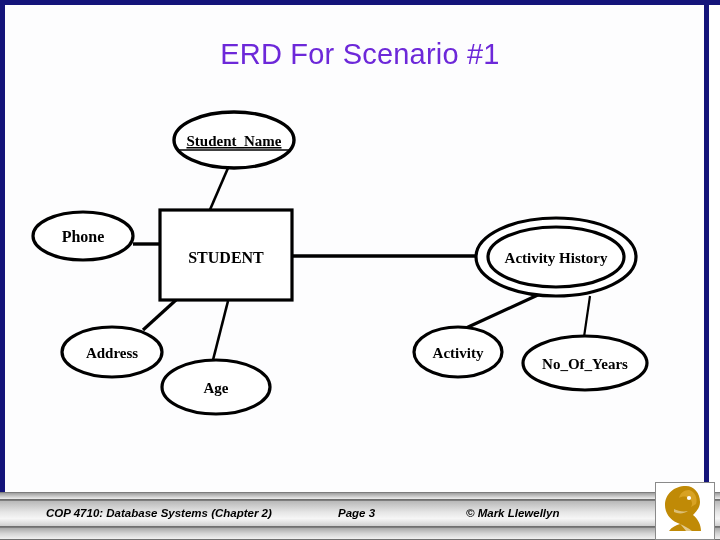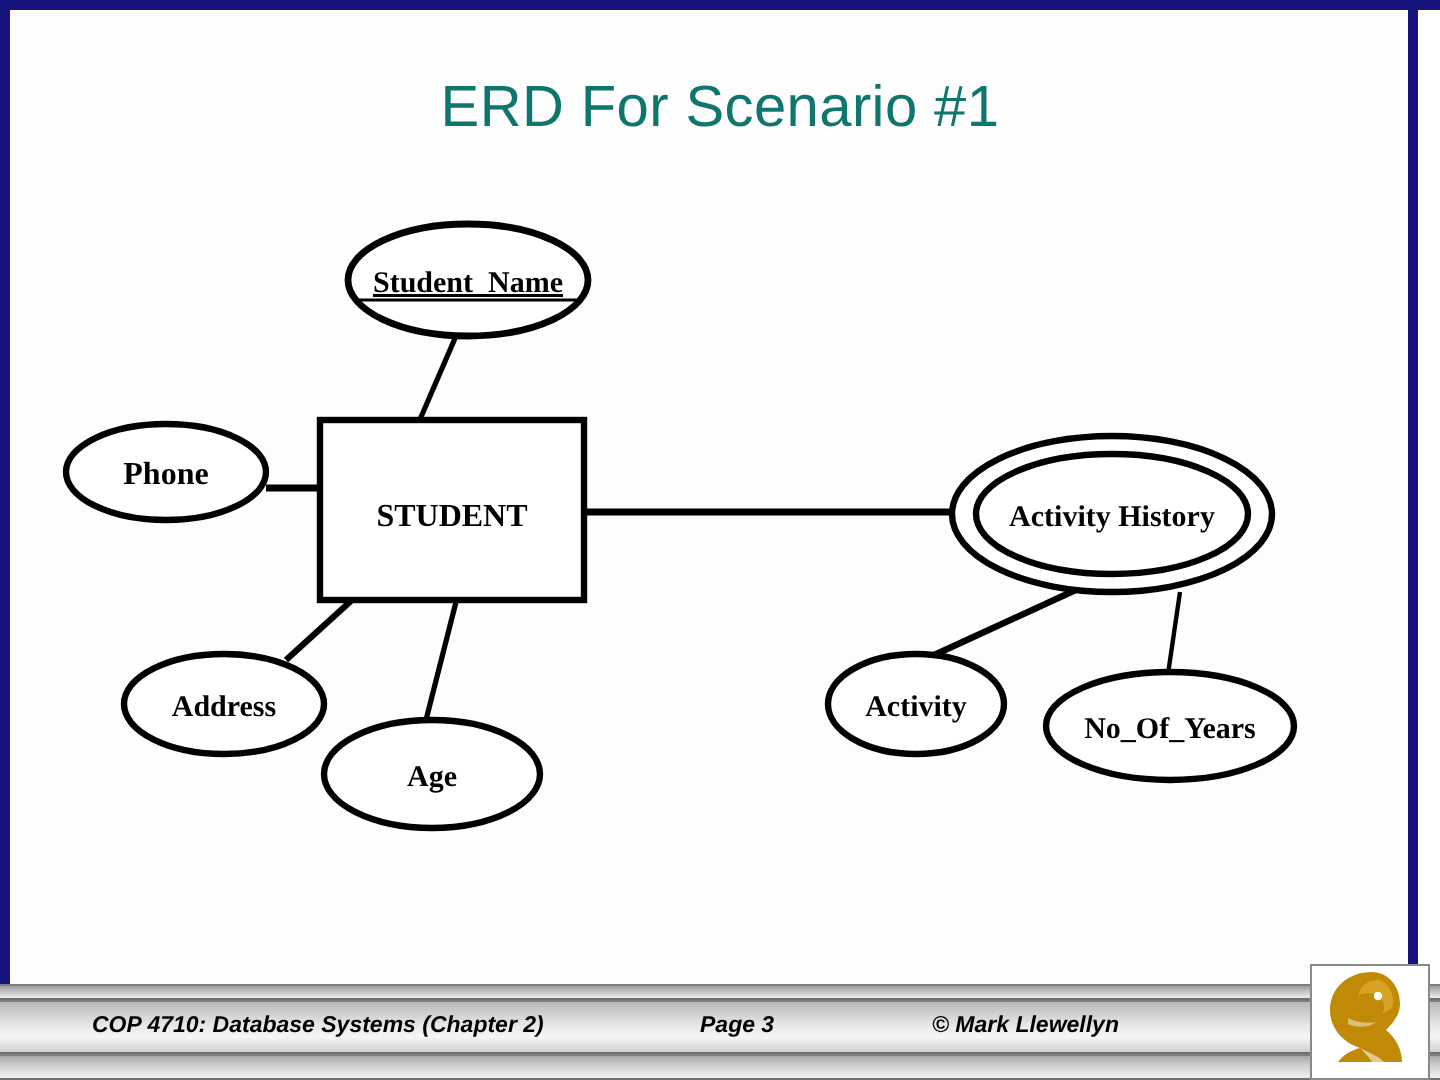--- a/index.html
+++ b/index.html
@@ -41,21 +41,21 @@
     background: #fdfdfe;
   }
 
   
   .title {
     position: absolute;
     left: 0; top: 38px;
     width: 720px;
     text-align: center;
     font-size: 29px;
-    color: #0f766e;
+    color: #6d28d9;
     letter-spacing: 0.2px;
     white-space: nowrap;
   }
 
   
   #diagram {
     position: absolute;
     left: 0; top: 0;
     width: 720px; height: 492px;
   }
@@ -91,21 +91,21 @@
     position: absolute;
     top: 8px; height: 27px;
     line-height: 27px;
     font-size: 11.5px;
     font-weight: bold;
     font-style: italic;
     color: #000000;
     white-space: nowrap;
   }
   .footer-course { left: 46px; }
-  .footer-page   { left: 350px; }
+  .footer-page   { left: 338px; }
   .footer-copy   { left: 466px; font-style: italic; }
 
   .logo-box {
     position: absolute;
     left: 655px; top: 482px;
     width: 58px; height: 56px;
     background: #ffffff;
     border: 1px solid #8a8a8a;
     overflow: hidden;
   }

